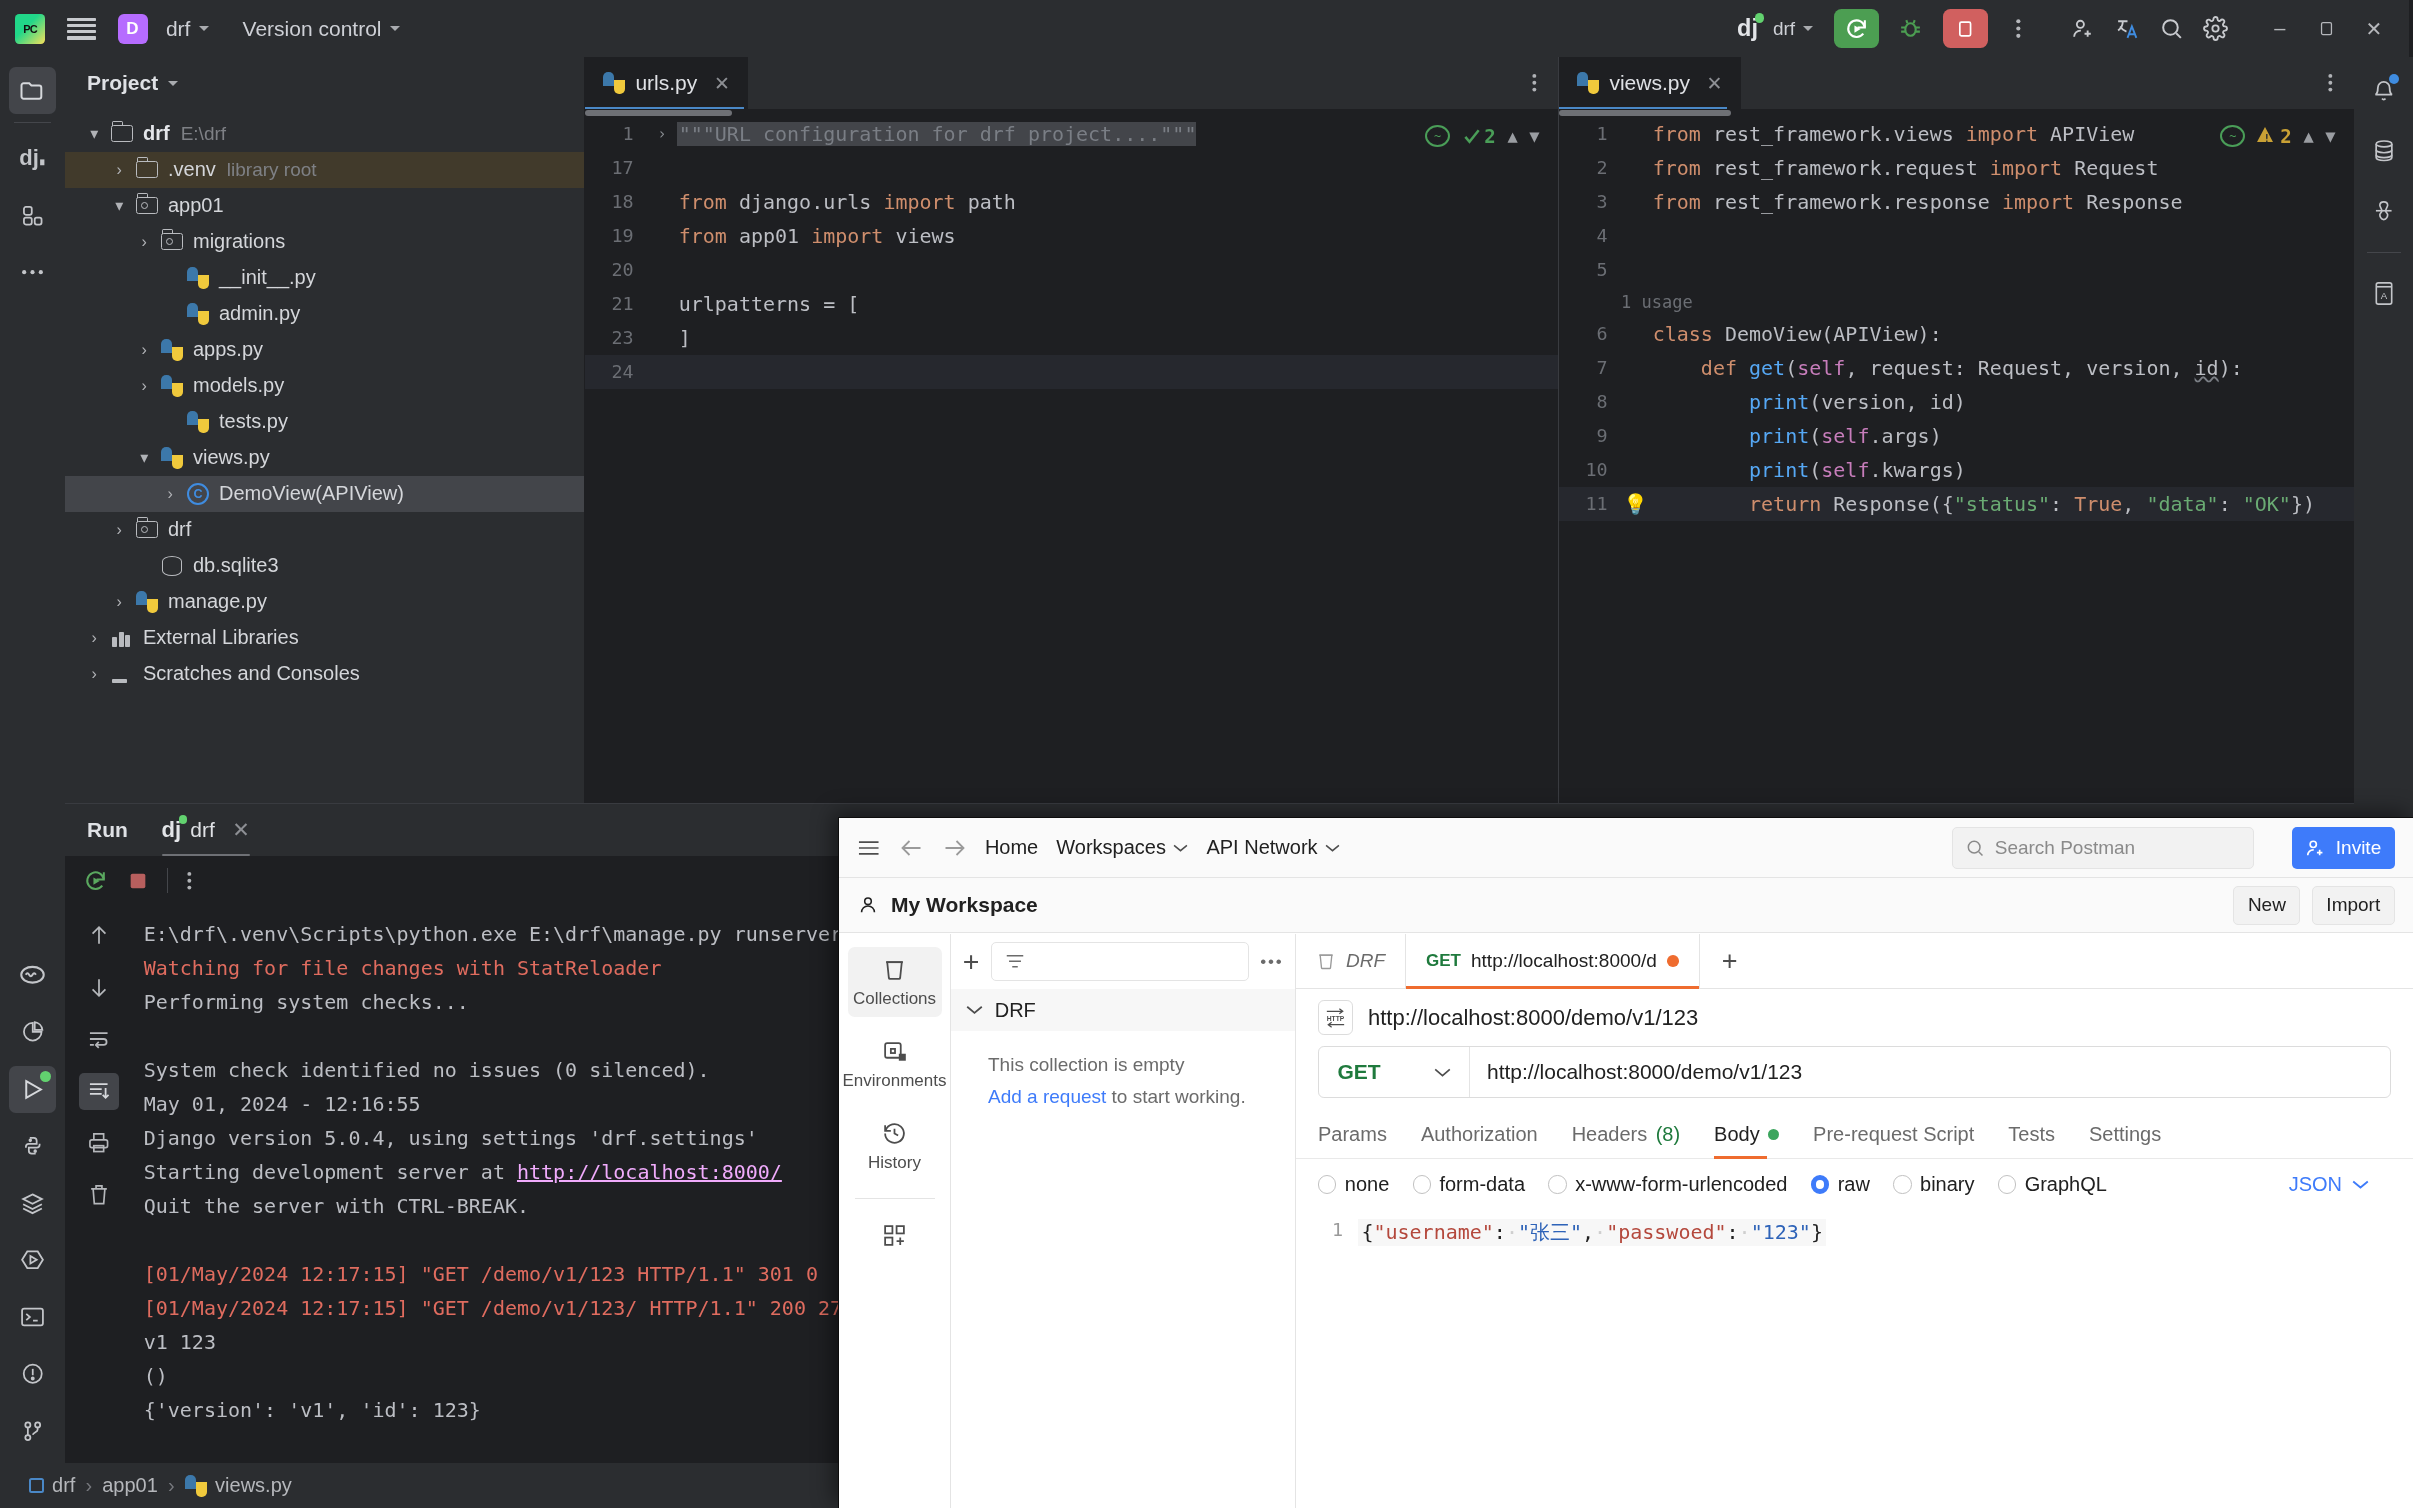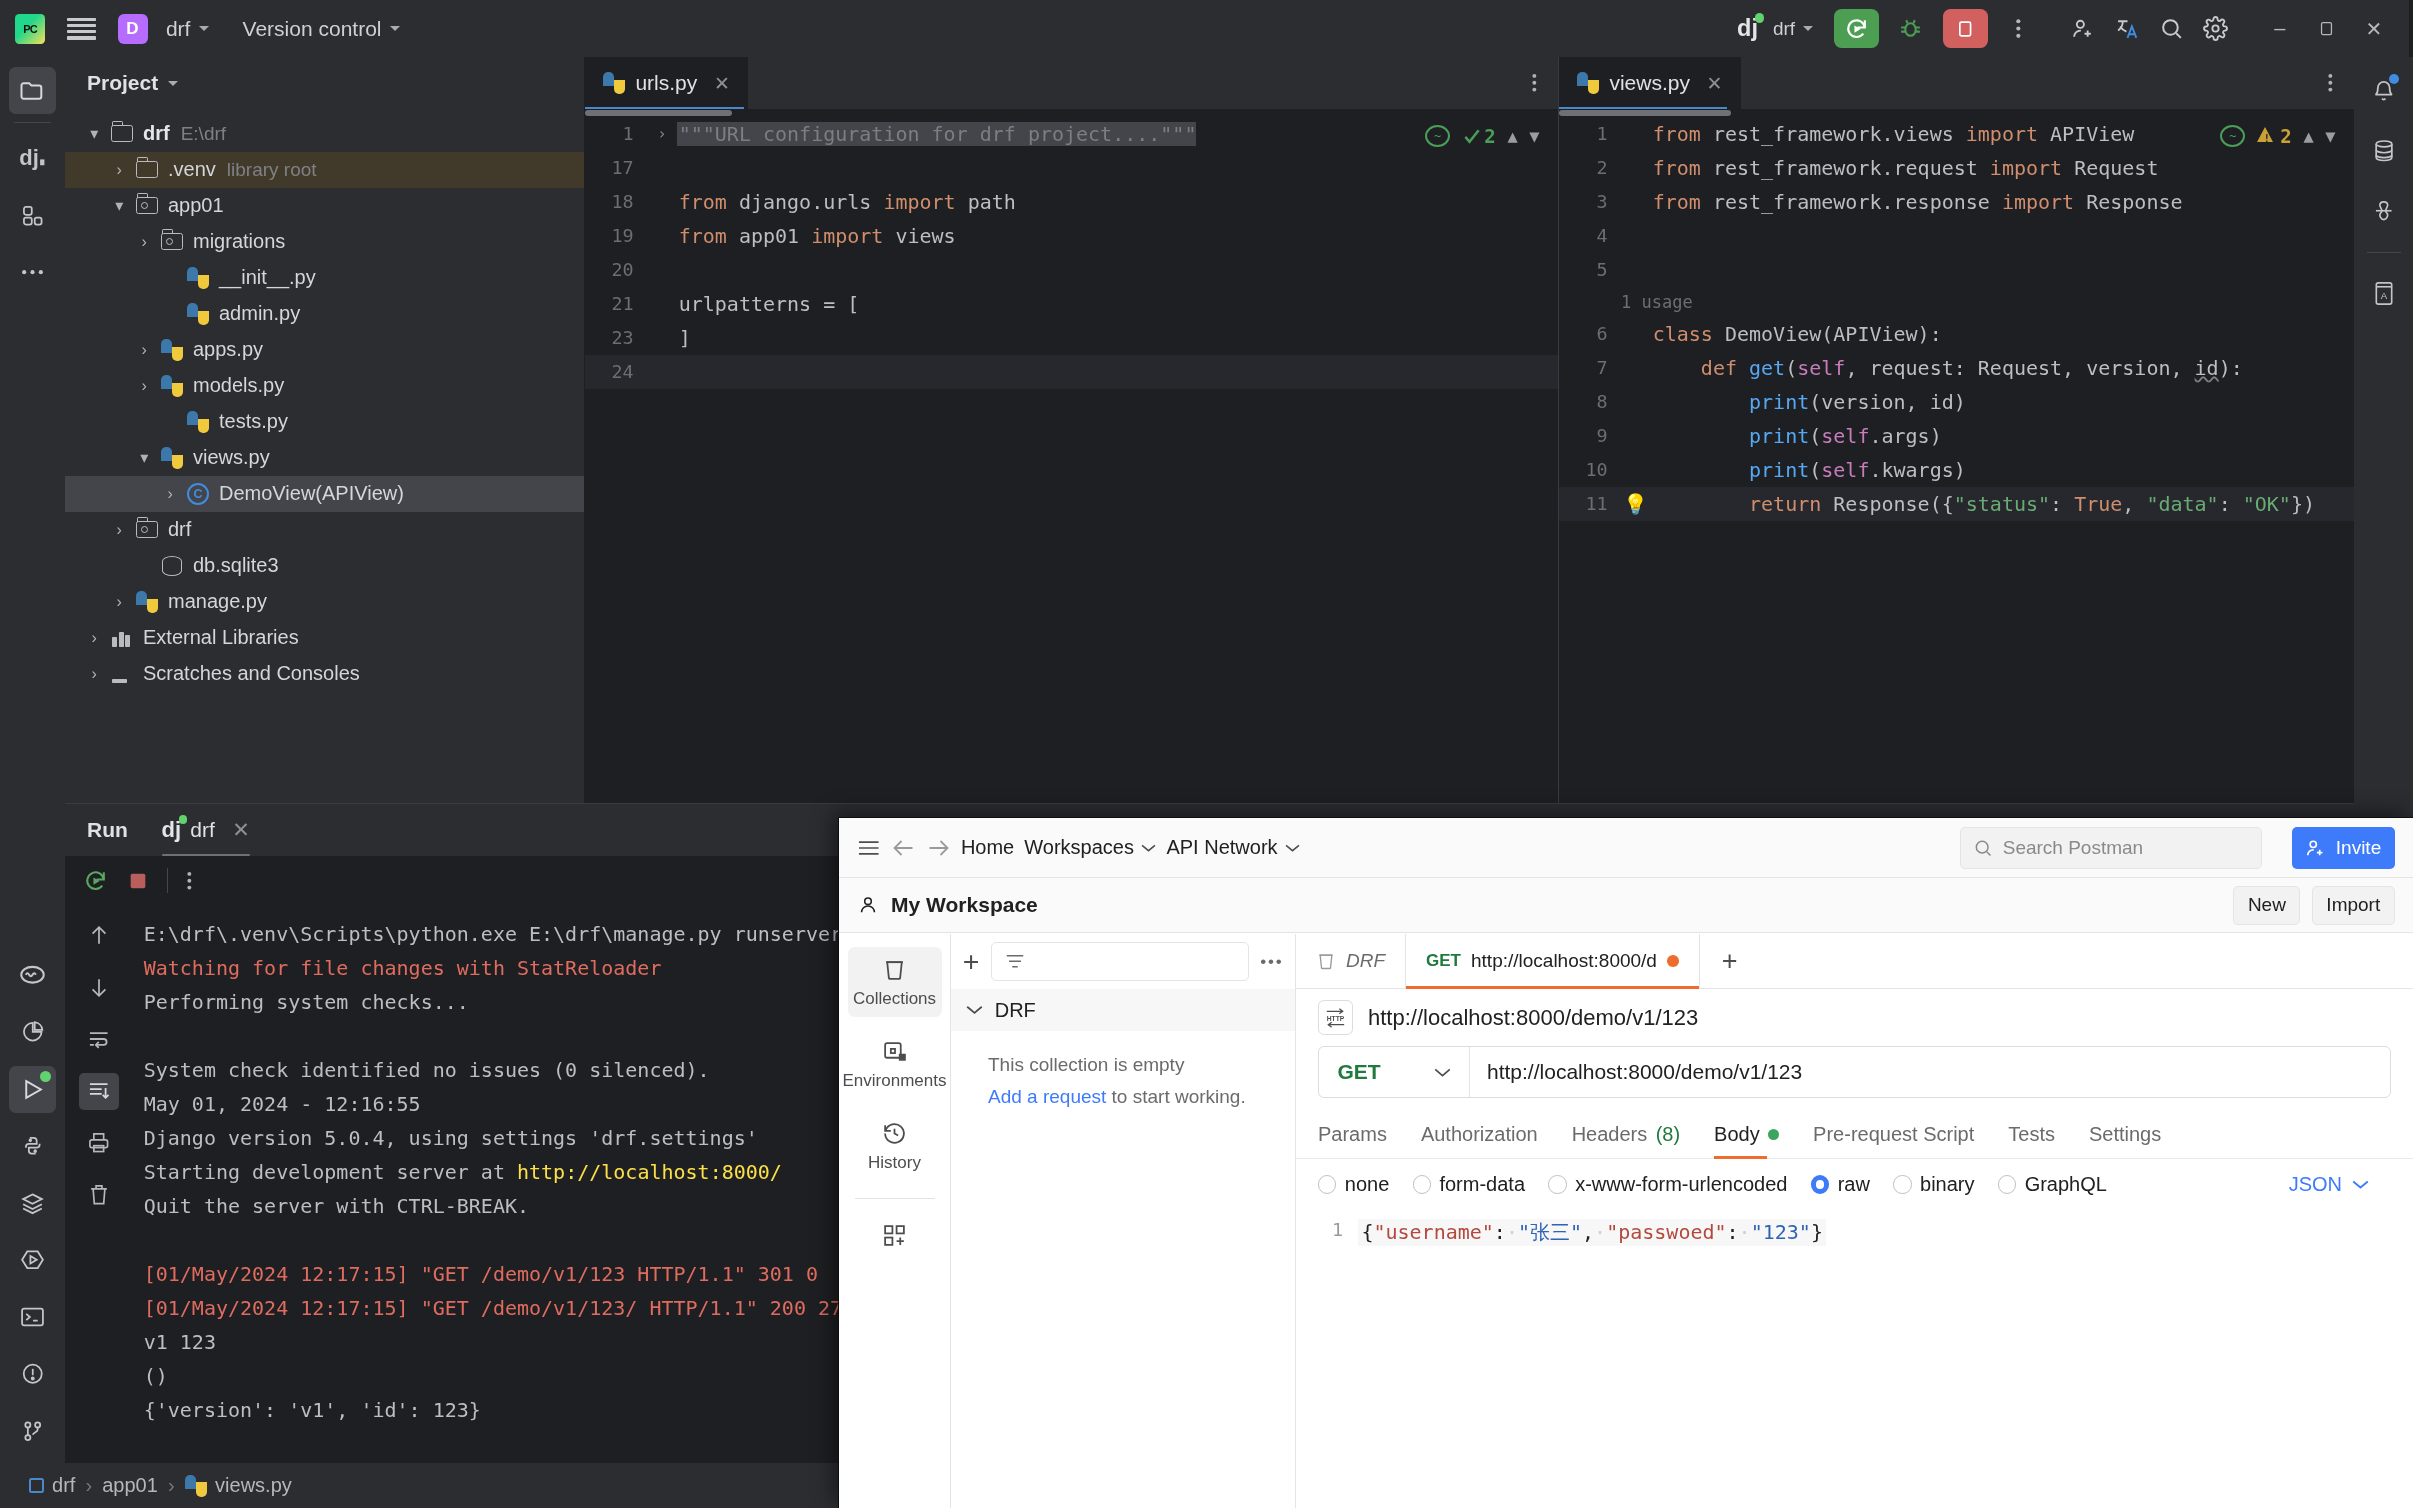--- a/index.html
+++ b/index.html
@@ -122,37 +122,37 @@
   .run-head { height:52px; display:flex; align-items:center; background:#2b2d30; position:relative;}
   .run-title { padding:0 22px; font-weight:600; font-size:21px;}
   .run-tab { display:flex; align-items:center; gap:9.2px; padding:0 11.7px; height:52px; position:relative; cursor:pointer;}
   .run-toolbar { height:49px; display:flex; align-items:center; gap:18.4px; padding-left:18.4px; background:#1e1f22;}
   .run-out { position:absolute; top:101px; left:0; right:0; bottom:0; display:flex;}
   .run-side { width:67px; display:flex; flex-direction:column; align-items:center; padding-top:11.7px; gap:15px;}
   .run-side .ri { width:40px;height:37px;display:flex;align-items:center;justify-content:center;color:#b5b7bb;cursor:pointer;border-radius:5px;}
   .run-side .ri.active{background:#43454a;}
   .console { flex:1; padding:11.7px 0 0 11.7px; font-family:"DejaVu Sans Mono", monospace; font-size:20px; line-height:34px; white-space:pre; color:#bcbec4;}
   .c-red { color:#e06c5f;}
-  .c-link { color:#fde047; }
+  .c-link { color:#f0abfc; text-decoration:underline;}
 
   
   #statusbar { position:absolute; left:0; right:0; bottom:0; height:45px; background:#2b2d30; display:flex; align-items:center; padding-left:22px; gap:0; font-size:20px; color:#b5b7bb;}
   .crumb { display:flex; align-items:center; gap:8.4px; padding:0 6.7px; cursor:pointer;}
   .crumb-sep { color:#77797e; padding:0 3.4px;}
   .sq-blue { width:15px;height:15px;border:2.1px solid #4a88c7;border-radius:2.5px;}
   .watermark { margin-left:auto; padding-right:11.7px; color:#8b8d91; font-size:18.4px; opacity:.75;}
 
   
   #postman {
     position:absolute; left:838px; top:817px; width:1575px; height:691px;
     background:#fff; color:#212121; font-size:19px; overflow:hidden;
     box-shadow:-5px -5px 20px rgba(0,0,0,.45);
     border-top:0.8px solid #0d0d0d; border-left:0.8px solid #0d0d0d;
   }
-  #pm-top { height:60px; background:#fafafa; border-bottom:0.8px solid #e4e4e4; display:flex; align-items:center; padding:0 18.4px; gap:10px;}
+  #pm-top { height:60px; background:#fafafa; border-bottom:0.8px solid #e4e4e4; display:flex; align-items:center; padding:0 18.4px; gap:18px;}
   .pm-ic { color:#4d4d4d; cursor:pointer; display:flex; align-items:center;}
   .pm-nav { color:#212121; cursor:pointer; display:flex; align-items:center; gap:7.5px; font-size:20px;}
   .pm-search { margin-left:auto; width:302px; height:42px; background:#f2f2f2; border:0.8px solid #e4e4e4; border-radius:5px; display:flex; align-items:center; gap:10px; padding:0 11.7px; color:#8a8a8a; font-size:19px; cursor:text;}
   .pm-invite { margin-left:20px; height:42px; background:#3e7bfa; color:#fff; border-radius:5px; display:flex; align-items:center; gap:8.4px; padding:0 13.4px; cursor:pointer; font-size:19px;}
 
   #pm-ws { height:55px; background:#fafafa; border-bottom:0.8px solid #e4e4e4; display:flex; align-items:center; padding:0 18.4px; gap:11.7px;}
   .pm-wsname { font-weight:700; font-size:21px; display:flex; align-items:center; gap:11.7px;}
   .pm-btn { margin-left:auto; }
   .pm-btn2 { }
   .pmb { height:39px; padding:0 13.4px; background:#f2f2f2; border:0.8px solid #e4e4e4; border-radius:5px; display:inline-flex; align-items:center; font-size:19px; cursor:pointer;}

